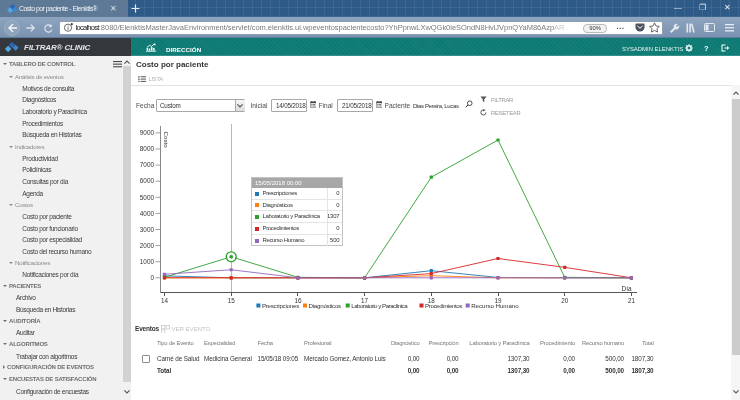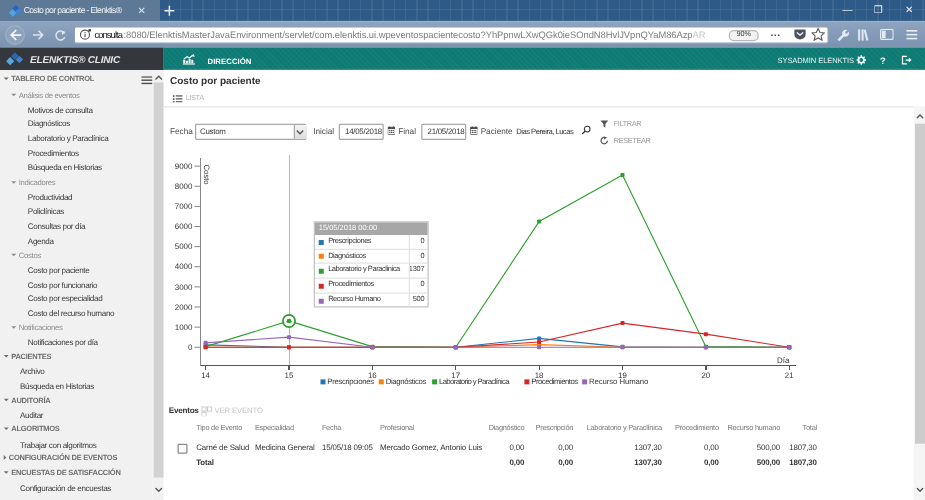--- a/index.html
+++ b/index.html
@@ -120,21 +120,21 @@
   <path d="M8.7 6.2 A4 4 0 1 1 8.4 3" stroke="#dde4ed" stroke-width="1.3" fill="none"></path>
   <path d="M5.6 0.4 L9.6 1.7 L6.4 4.4 Z" fill="#dde4ed"></path>
 </svg>
 <div class="abs" id="urlbar"></div>
 <svg class="abs" style="left:64px;top:23px" width="9" height="9" viewBox="0 0 9 9">
   <circle cx="4" cy="4.7" r="3.6" stroke="#5a5a5a" stroke-width="0.9" fill="none"></circle>
   <rect x="3.6" y="2.6" width="0.9" height="1" fill="#5a5a5a"></rect>
   <rect x="3.6" y="4.2" width="0.9" height="2.6" fill="#5a5a5a"></rect>
   <circle cx="7.8" cy="1.2" r="1.1" fill="#3d3d3d"></circle>
 </svg>
-<div class="abs urltext" style="left:75.5px;color:#151515;letter-spacing:-0.72px;">consulta</div>
+<div class="abs urltext" style="left:75.5px;color:#151515;letter-spacing:-0.72px;">localhost</div>
 <div class="abs urltext" style="left:98.8px;color:#7b7b7b;letter-spacing:-0.03px;">:8080/ElenktisMasterJavaEnvironment/servlet/com.elenktis.ui.wpeventospacientecosto?YhPpnwLXwQGk0ieSOndN8HvlJVpnQYaM86Azp<span style="color:#c2c6cc">AR</span></div>
 <div class="abs" style="left:583px;top:24px;width:24px;height:8.5px;border:1px solid #b9b9b9;border-radius:4px;background:#f2f2f2;font-size:5.8px;color:#333;text-align:center;line-height:7.5px;">90%</div>
 <div class="abs" style="left:616px;top:20.5px;font-size:8.5px;color:#4f4f4f;letter-spacing:0.3px;font-weight:bold;">…</div>
 <svg class="abs" style="left:635px;top:23px" width="10" height="9" viewBox="0 0 10 9">
   <path d="M0.5 1 Q0.5 0.5 1 0.5 L9 0.5 Q9.5 0.5 9.5 1 L9.5 4.5 A4.5 4 0 0 1 0.5 4.5 Z" fill="#4d5360"></path>
   <path d="M2.5 3 L5 5.2 L7.5 3" stroke="#fff" stroke-width="1" fill="none"></path>
 </svg>
 <svg class="abs" style="left:649px;top:22px" width="11" height="11" viewBox="0 0 11 11">
   <path d="M5.5 0.8 L7 4 L10.4 4.4 L7.9 6.7 L8.6 10.1 L5.5 8.4 L2.4 10.1 L3.1 6.7 L0.6 4.4 L4 4 Z" stroke="#5a5a5a" stroke-width="0.9" fill="none"></path>
 </svg>
@@ -156,21 +156,21 @@
   <rect x="0" y="6.2" width="9" height="1.3" fill="#e8edf3"></rect>
 </svg>
 
 <div class="abs" id="apphead-dark"></div>
 <div class="abs" id="apphead-teal"></div>
 <svg class="abs" style="left:5px;top:41.5px" width="15" height="11" viewBox="0 0 15 11">
   <rect x="0.8" y="4.6" width="4.6" height="4.6" transform="rotate(45 3.1 6.9)" fill="#55a9e2"></rect>
   <rect x="4.8" y="0.7" width="4.4" height="4.4" transform="rotate(45 7 2.9)" fill="#2a66b8"></rect>
   <rect x="8.5" y="3.6" width="4.2" height="4.2" transform="rotate(45 10.6 5.7)" fill="#3c86d0"></rect>
 </svg>
-<div class="abs" id="brand">ELENKTIS® CLINIC</div>
+<div class="abs" id="brand">FILTRAR® CLINIC</div>
 <svg class="abs" style="left:146px;top:42.5px" width="10" height="9" viewBox="0 0 11 10">
   <rect x="0" y="8.6" width="11" height="1" fill="#fff"></rect>
   <rect x="0.6" y="5.4" width="1.7" height="3" fill="#fff"></rect>
   <rect x="3" y="6.2" width="1.7" height="2.2" fill="#fff"></rect>
   <rect x="5.4" y="4.6" width="1.7" height="3.8" fill="#fff"></rect>
   <rect x="7.8" y="5.4" width="1.7" height="3" fill="#fff"></rect>
   <path d="M1 4.8 L4 2.6 L6 3.8 L9 1.2" stroke="#fff" stroke-width="1" fill="none"></path>
   <path d="M9.8 0 L10.8 2.6 L7.9 2.2 Z" fill="#fff"></path>
 </svg>
 <div class="abs" id="direccion">DIRECCIÓN</div>

